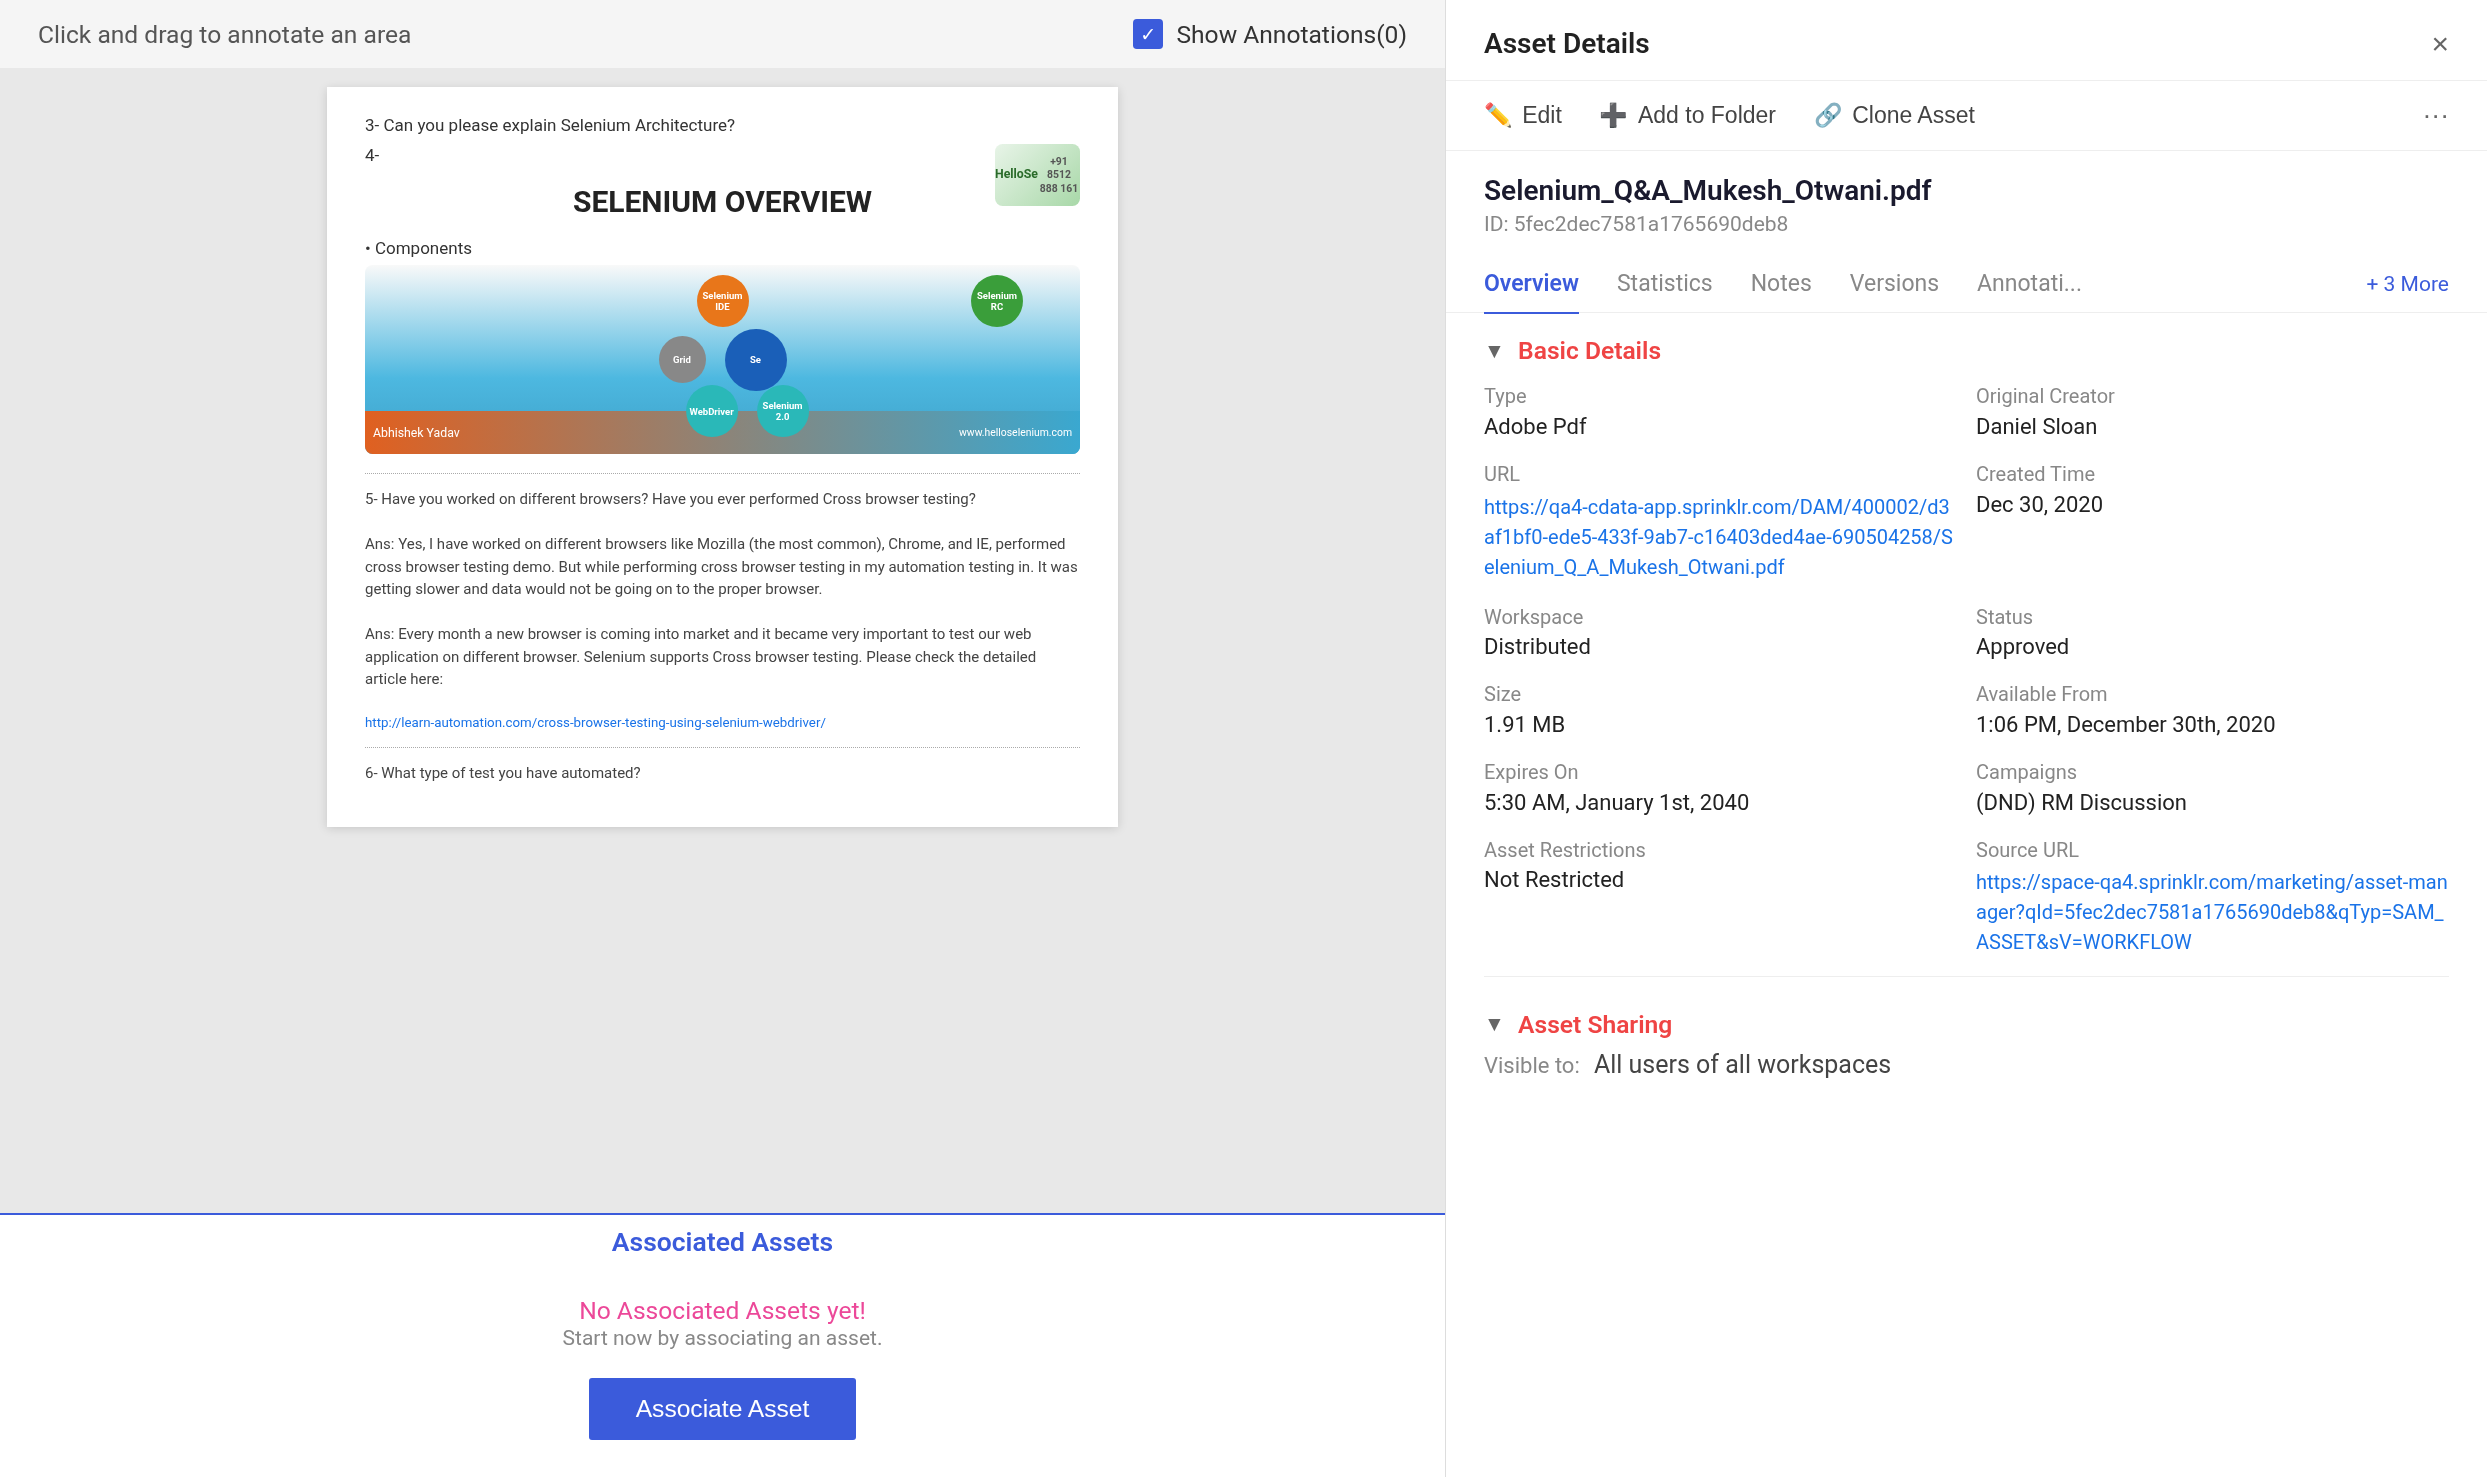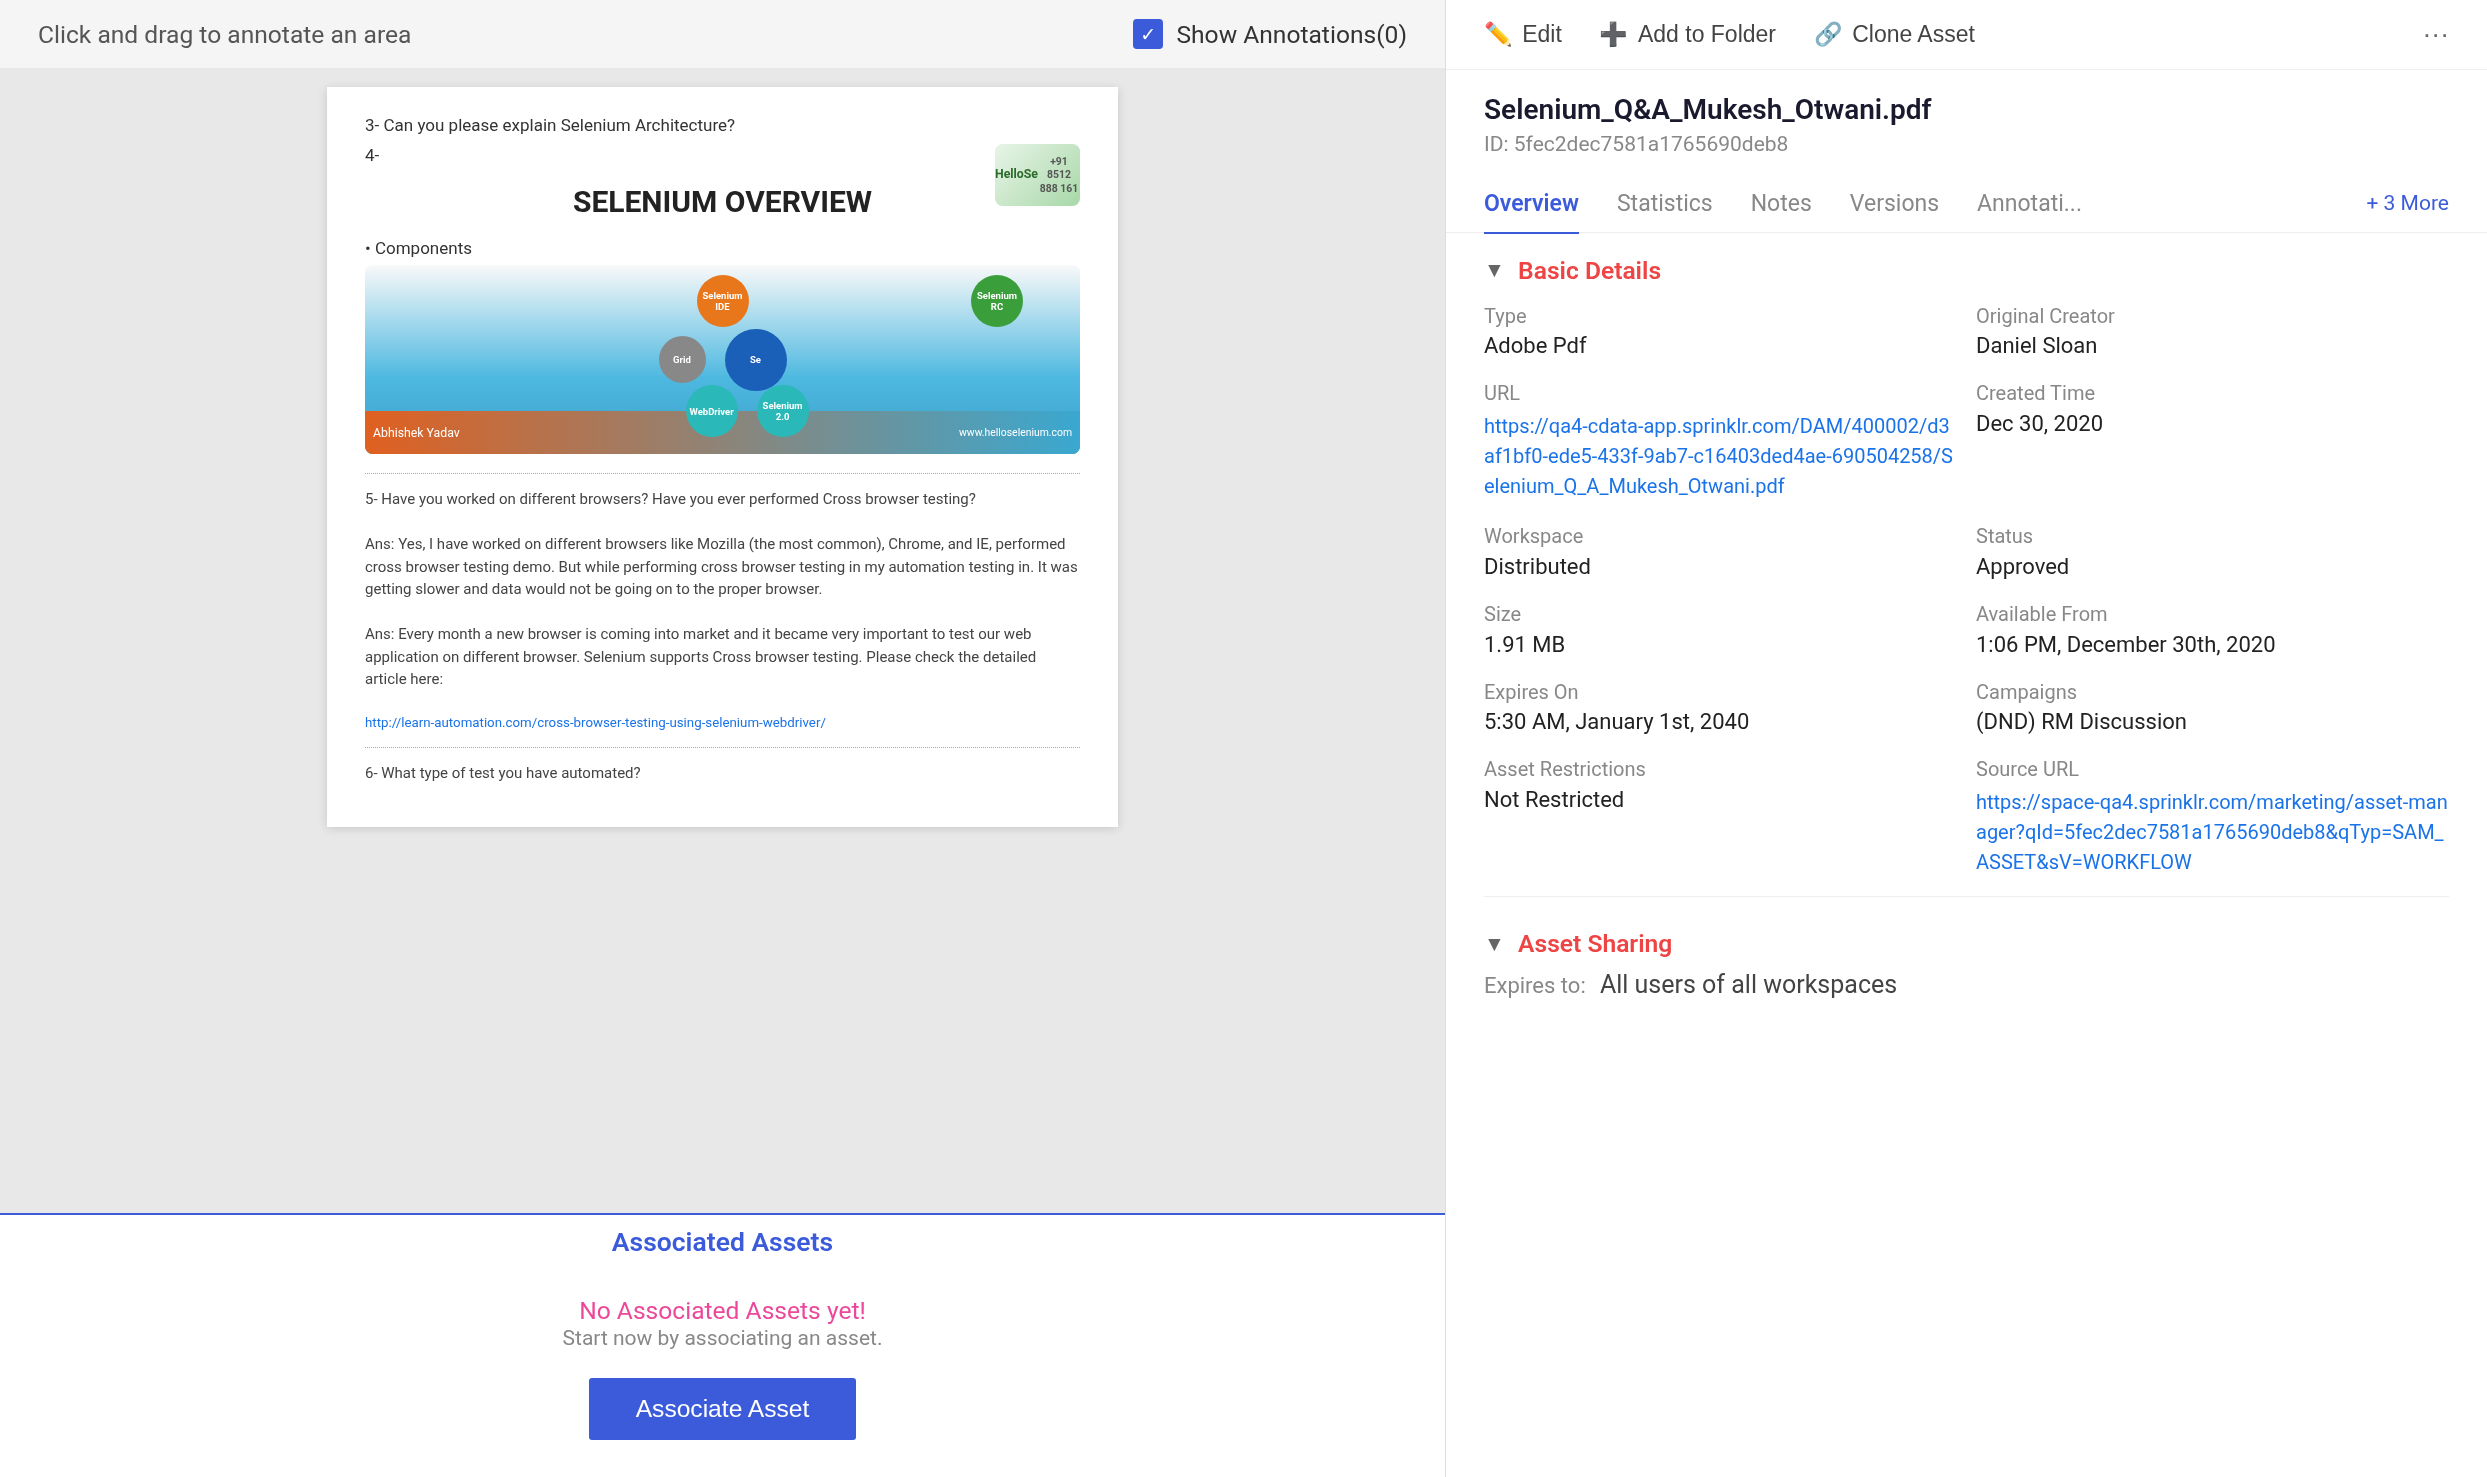--- a/index.html
+++ b/index.html
@@ -438,20 +438,24 @@
       <div class="assoc-empty-title">No Associated Assets yet!</div>
       <div class="assoc-empty-subtitle">Start now by associating an asset.</div>
       <button class="associate-btn">Associate Asset</button>
     </div>
   </div>
 
 </div>
 
 <div class="right-panel">
 
+  <div class="panel-header">
+    <span class="panel-title">Asset Details</span>
+    <button class="close-btn">×</button>
+  </div>
 
   <div class="action-bar">
     <button class="action-btn">
       <span class="action-icon">✏️</span>
       <span>Edit</span>
     </button>
     <button class="action-btn">
       <span class="action-icon">➕</span>
       <span>Add to Folder</span>
     </button>
@@ -542,18 +546,18 @@
     </div>
   </div>
 
   <div class="divider"></div>
 
   <div class="section-header">
     <span class="section-arrow">▼</span>
     <span class="section-title">Asset Sharing</span>
   </div>
   <div style="padding:0 38px 19px;">
-    <span style="font-size:22px;color:#888;">Expires to:</span>
+    <span style="font-size:22px;color:#888;">Visible to:</span>
     <span style="font-size:25px;color:#444;margin-left:7.6px;">All users of all workspaces</span>
   </div>
 
 </div>
 
 
 </body></html>

